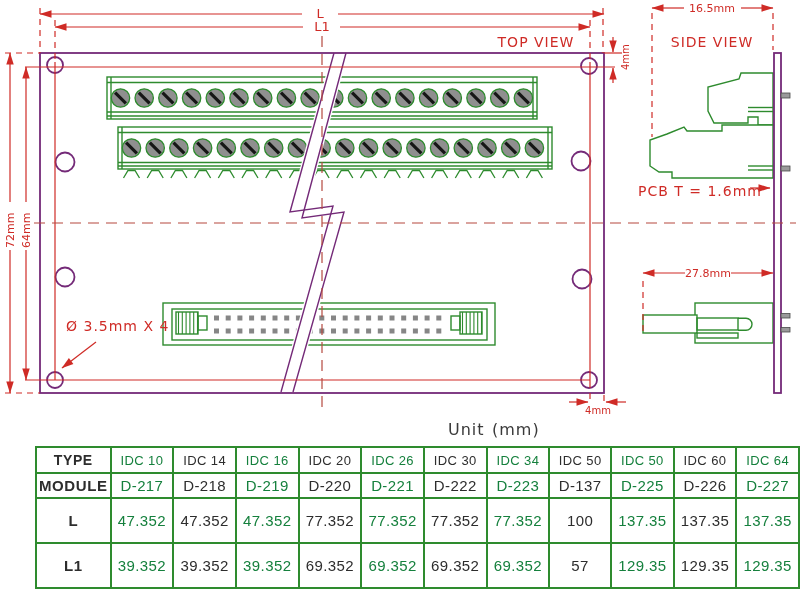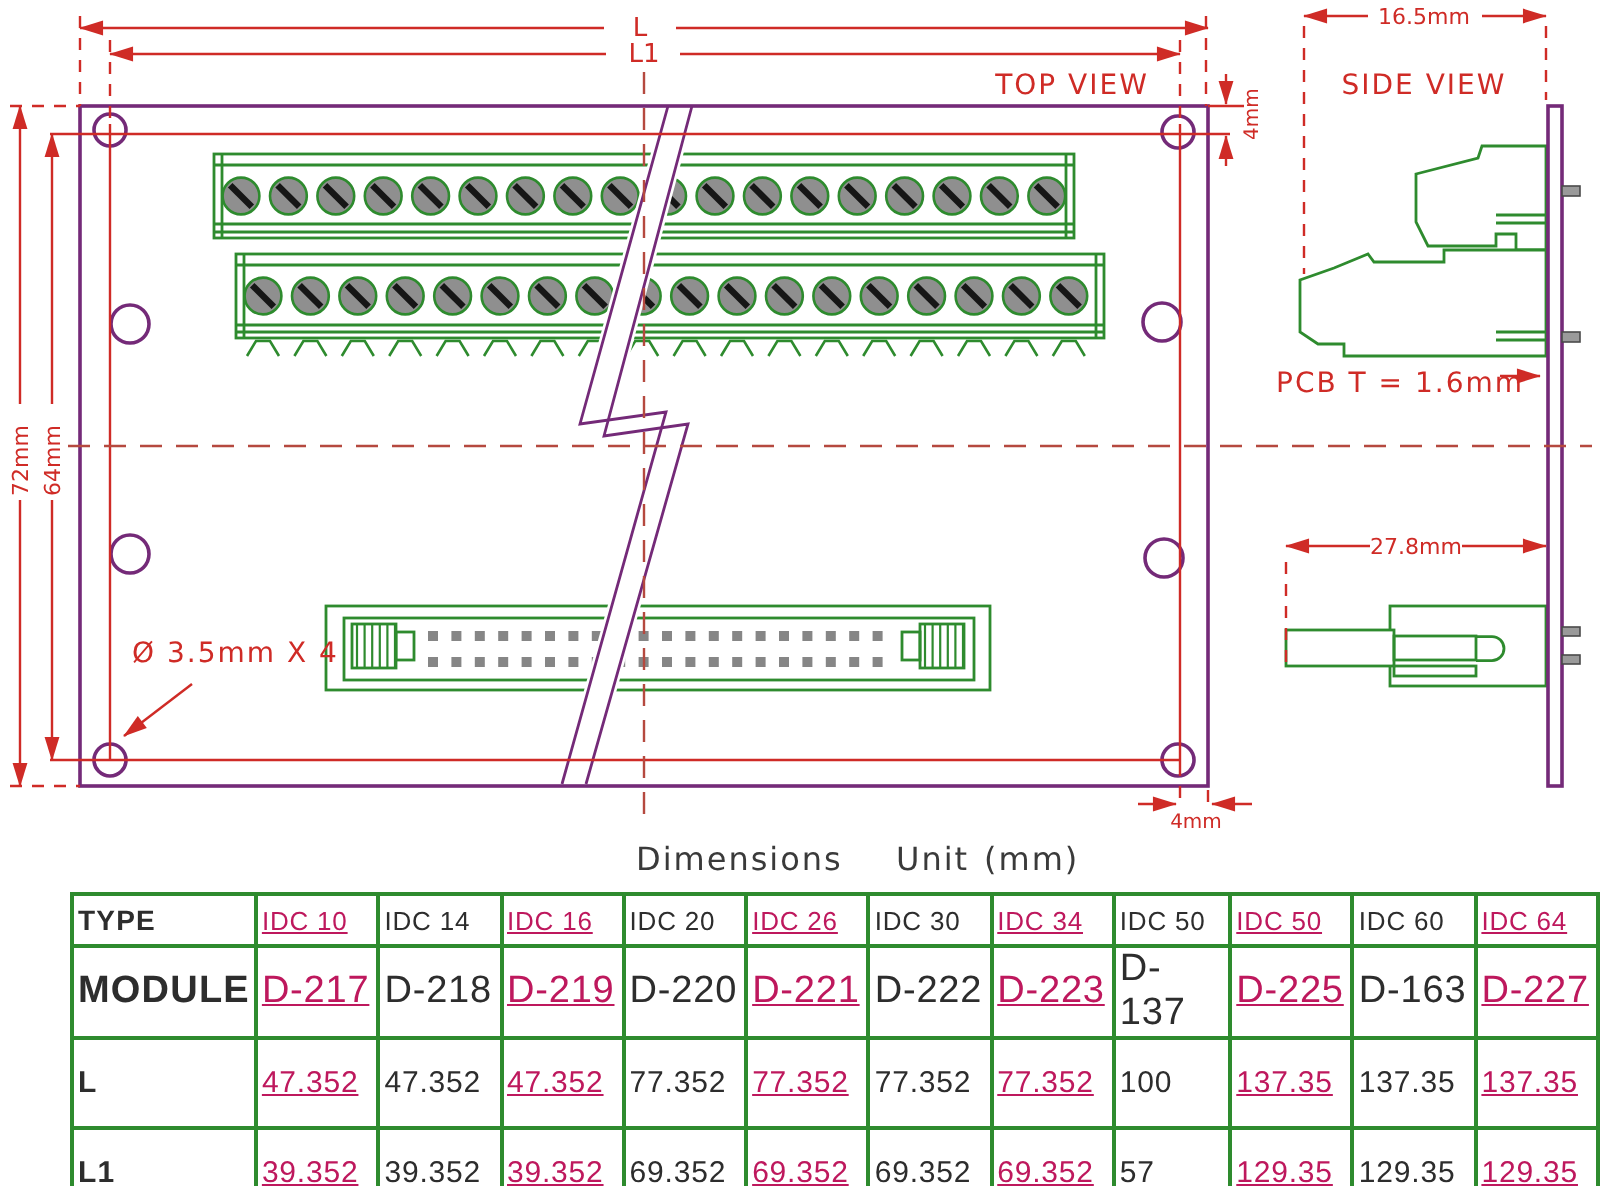--- a/index.html
+++ b/index.html
@@ -27,29 +27,29 @@
   .t14{font-size:14px;letter-spacing:1px;}
   .mid{text-anchor:middle;}
   .gpin{fill:#9a9a9a;stroke:#4a4a4a;stroke-width:0.8;}
   
   #caption{position:absolute;left:0;top:420px;width:800px;height:22px;color:#3a3a3a;
            font-size:16px;letter-spacing:1px;}
   #caption span{position:absolute;top:0;white-space:nowrap;}
   #cap-title{left:318px;} #cap-unit{left:448px;} #cap-mm{left:492px;}
   
   #dim-table{position:absolute;left:35px;top:446px;border-collapse:collapse;background:#fff;}
-  #dim-table td{border:2px solid var(--part-green);vertical-align:middle;
+  #dim-table td{border:2px solid var(--part-green);text-align:center;vertical-align:middle;
                 color:#2d2d2d;padding:0 2px;font-family:"Liberation Sans",sans-serif;
                 letter-spacing:.4px;width:57px;}
   #dim-table td.hdr{width:59px;font-weight:700;letter-spacing:.6px;}
   #dim-table tr.r-type{height:26px;font-size:13px;}
   #dim-table tr.r-type td.hdr{font-size:14px;}
-  #dim-table tr.r-module{height:25px;font-size:19px;}
+  #dim-table tr.r-module{height:25px;font-size:15px;}
   #dim-table tr.r-val{height:45px;font-size:15px;}
-  #dim-table td.red{color:#be185d;text-decoration:underline;}
+  #dim-table td.red{color:#15803d;}
 </style>
 </head>
 <body>
 
 <div id="stage">
 
 <svg width="800" height="420" viewBox="0 0 800 420">
   <defs>
     <marker id="arw" viewBox="0 0 10 8" refX="9.6" refY="4" markerWidth="11" markerHeight="8" orient="auto-start-reverse">
       <path class="arwp" d="M0,0.9 L10,4 L0,7.1 Z"></path>
@@ -334,21 +334,20 @@
     </g>
   </g>
 
   <g>
     <line class="cln" x1="322" y1="36" x2="322" y2="412"></line>
     <line class="cln" x1="34" y1="223" x2="796" y2="223"></line>
   </g>
 </svg>
 
 <div id="caption">
-  <span id="cap-title">Dimensions</span>
   <span id="cap-unit">Unit</span>
   <span id="cap-mm">(mm)</span>
 </div>
 
 <table id="dim-table">
   <tbody id="dim-table-body">
         <tr class="r-type">
           <td class="hdr">TYPE</td>
           <td class="red">IDC 10</td>
           <td>IDC 14</td>
@@ -366,21 +365,21 @@
           <td class="hdr">MODULE</td>
           <td class="red">D-217</td>
           <td>D-218</td>
           <td class="red">D-219</td>
           <td>D-220</td>
           <td class="red">D-221</td>
           <td>D-222</td>
           <td class="red">D-223</td>
           <td>D-137</td>
           <td class="red">D-225</td>
-          <td>D-163</td>
+          <td>D-226</td>
           <td class="red">D-227</td>
         </tr>
         <tr class="r-val">
           <td class="hdr">L</td>
           <td class="red">47.352</td>
           <td>47.352</td>
           <td class="red">47.352</td>
           <td>77.352</td>
           <td class="red">77.352</td>
           <td>77.352</td>

